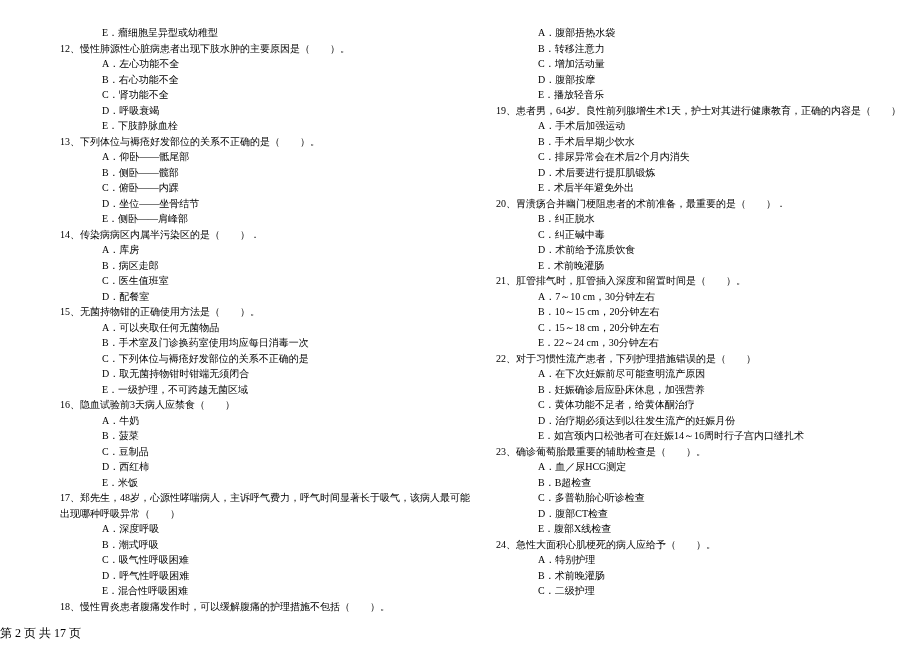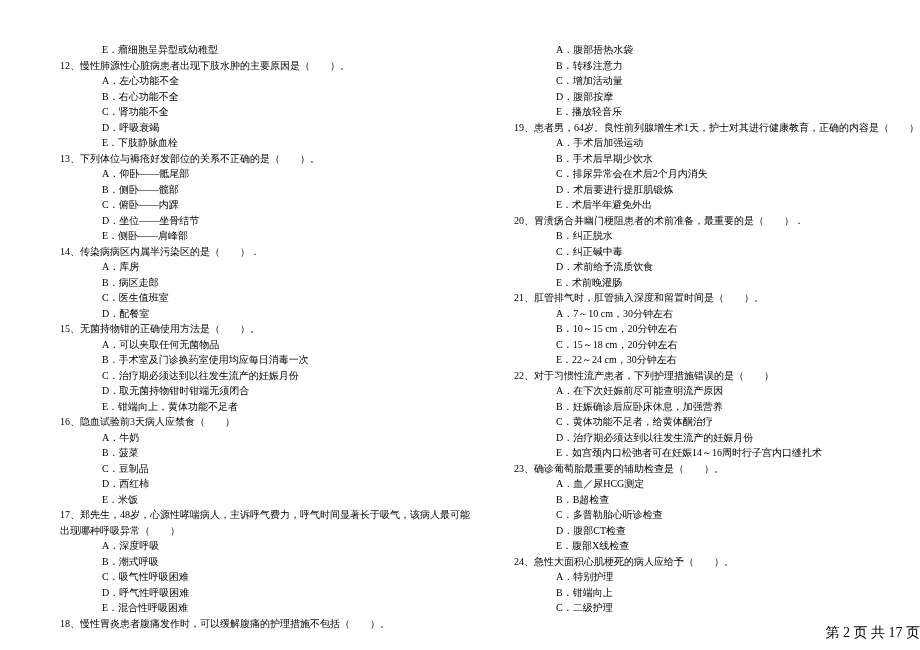--- a/index.html
+++ b/index.html
@@ -12,23 +12,22 @@
       height: 650px;
       background: #ffffff;
       font-family: "SimSun", "宋体", serif;
       font-size: 10px;
       color: #000000;
       padding: 25px 60px 20px 60px;
       position: relative;
     }
     .columns {
       display: flex;
-      gap: 44px;
+      gap: 26px;
       height: 590px;
-      margin-top: 17px;
     }
     .col {
       flex: 1;
       display: flex;
       flex-direction: column;
     }
     .line {
       line-height: 1.55;
       white-space: nowrap;
     }
@@ -36,22 +35,22 @@
       margin-left: 0;
     }
     .option {
       margin-left: 42px;
     }
     .footer {
       position: absolute;
       bottom: 8px;
       left: 0;
       right: 0;
-      text-align: right;
-      font-size: 14px;
+      text-align: left;
+      font-size: 12px;
     }
   </style>
 </head>
 <body>
 
 <div class="columns">
   <div class="col" id="left-col">
       <div class="line option">E．瘤细胞呈异型或幼稚型</div>
       <div class="line question">12、慢性肺源性心脏病患者出现下肢水肿的主要原因是（　　）。</div>
       <div class="line option">A．左心功能不全</div>
@@ -66,23 +65,23 @@
       <div class="line option">D．坐位——坐骨结节</div>
       <div class="line option">E．侧卧——肩峰部</div>
       <div class="line question">14、传染病病区内属半污染区的是（　　）．</div>
       <div class="line option">A．库房</div>
       <div class="line option">B．病区走郎</div>
       <div class="line option">C．医生值班室</div>
       <div class="line option">D．配餐室</div>
       <div class="line question">15、无菌持物钳的正确使用方法是（　　）。</div>
       <div class="line option">A．可以夹取任何无菌物品</div>
       <div class="line option">B．手术室及门诊换药室使用均应每日消毒一次</div>
-      <div class="line option">C．治疗期必须达到以往发生流产的妊娠月份</div>
+      <div class="line option">C．下列体位与褥疮好发部位的关系不正确的是</div>
       <div class="line option">D．取无菌持物钳时钳端无须闭合</div>
-      <div class="line option">E．钳端向上，黄体功能不足者</div>
+      <div class="line option">E．一级护理，不可跨越无菌区域</div>
       <div class="line question">16、隐血试验前3天病人应禁食（　　）</div>
       <div class="line option">A．牛奶</div>
       <div class="line option">B．菠菜</div>
       <div class="line option">C．豆制品</div>
       <div class="line option">D．西红柿</div>
       <div class="line option">E．米饭</div>
       <div class="line question">17、郑先生，48岁，心源性哮喘病人，主诉呼气费力，呼气时间显著长于吸气，该病人最可能</div>
       <div class="line question">出现哪种呼吸异常（　　）</div>
       <div class="line option">A．深度呼吸</div>
       <div class="line option">B．潮式呼吸</div>
@@ -120,18 +119,18 @@
       <div class="line option">D．治疗期必须达到以往发生流产的妊娠月份</div>
       <div class="line option">E．如宫颈内口松弛者可在妊娠14～16周时行子宫内口缝扎术</div>
       <div class="line question">23、确诊葡萄胎最重要的辅助检查是（　　）。</div>
       <div class="line option">A．血／尿HCG测定</div>
       <div class="line option">B．B超检查</div>
       <div class="line option">C．多普勒胎心听诊检查</div>
       <div class="line option">D．腹部CT检查</div>
       <div class="line option">E．腹部X线检查</div>
       <div class="line question">24、急性大面积心肌梗死的病人应给予（　　）。</div>
       <div class="line option">A．特别护理</div>
-      <div class="line option">B．钳端向上</div>
+      <div class="line option">B．术前晚灌肠</div>
       <div class="line option">C．二级护理</div>
     </div>
 </div>
 
 <div class="footer">第 2 页 共 17 页</div>
 
 </body></html>

